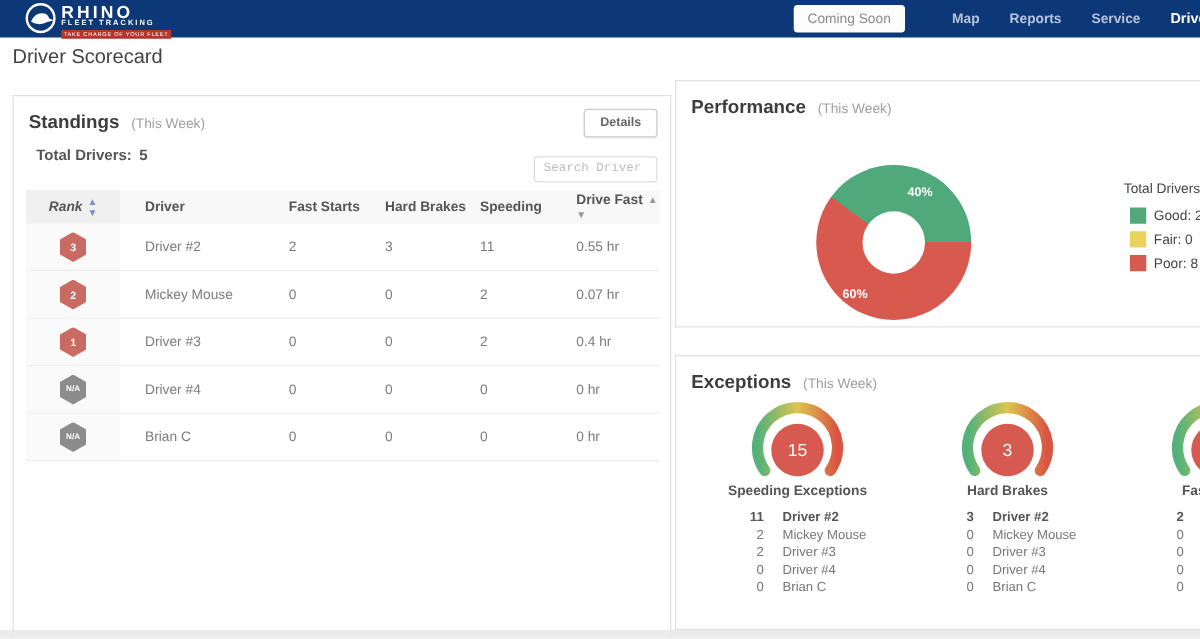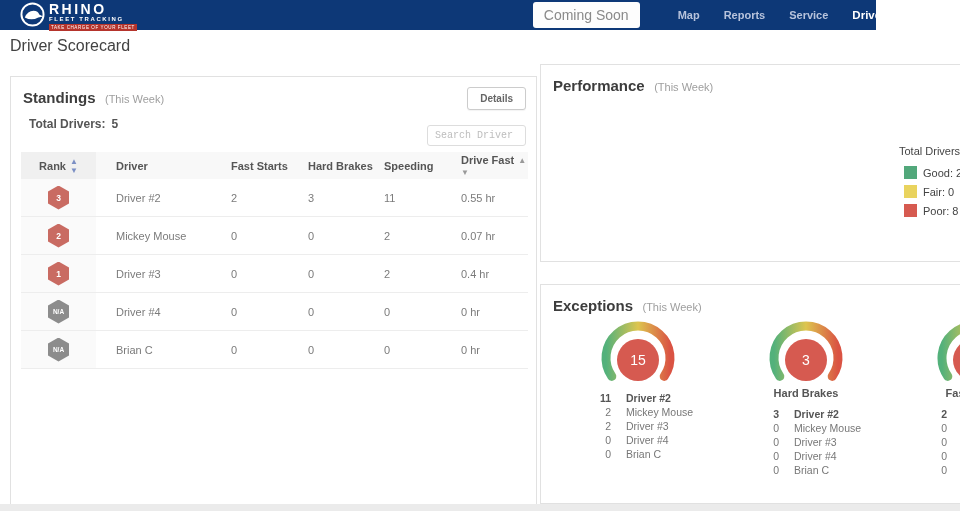--- a/index.html
+++ b/index.html
@@ -1,28 +1,28 @@
 <!DOCTYPE html>
 <html><head>
 <meta charset="utf-8">
 <style>
   * { margin:0; padding:0; box-sizing:border-box; }
   html,body { width:960px; height:511px; overflow:hidden; background:#fff;
               font-family:"Liberation Sans", sans-serif; position:relative; }
 
   
-  .navbar { position:absolute; top:0; left:0; width:876px; height:30px; background:#0d3877; z-index:5; }
+  .navbar { position:absolute; top:0; left:0; width:960px; height:30px; background:#0d3877; z-index:5; }
   .logo { position:absolute; left:20px; top:2px; display:flex; align-items:flex-start; }
   .logo-emblem { width:25px; height:25px; margin-right:4px; }
   .logo-textblock { display:flex; flex-direction:column; }
   .logo-brand { color:#fff; font-weight:bold; font-size:14px; letter-spacing:2.5px; line-height:14px; }
   .logo-sub { color:#fff; font-weight:bold; font-size:6px; letter-spacing:1.6px; line-height:7px; }
   .logo-tagline { color:#fff; font-size:4.5px; letter-spacing:0.6px; background:#b5342c; padding:1px 2px; line-height:5px; margin-top:1px; width:fit-content; }
   .nav-right { position:absolute; right:-16px; top:0; height:30px; display:flex; align-items:center; gap:24px; }
-  .coming-soon { background:#fdfdfd; color:#8a8a8a; border:none; border-radius:3px; font-size:14px;
+  .coming-soon { background:#fdfdfd; color:#8a8a8a; border:none; border-radius:3px; font-size:11px;
                  padding:5px 11px; font-family:inherit; cursor:pointer; margin-right:14px; }
   .nav-link { color:#b7c3dc; font-size:11px; font-weight:bold; text-decoration:none; }
   .nav-link.active { color:#ffffff; font-size:11.5px; }
 
   
   .page-title { position:absolute; top:37px; left:10px; font-size:16px; color:#424242; }
 
   
   .panel { position:absolute; background:#fff; border:1px solid #e1e1e1; }
   #standings-panel   { left:10px;  top:76px;  width:527px; height:440px; }
@@ -39,21 +39,21 @@
   .total-drivers { margin:10px 0 0 18px; font-size:12px; font-weight:bold; color:#555; }
   .total-drivers .val { margin-left:6px; }
   .search-wrap { position:absolute; right:10px; top:47px; }
   .search-input { width:99px; height:21px; border:1px solid #ddd; border-radius:3px; font-size:10px;
                   padding:0 7px; color:#555; font-family:Liberation Mono, monospace; }
   .search-input::placeholder { color:#bdbdbd; }
 
   .standings-table { position:absolute; left:10px; top:75px; width:507px; font-size:11px; }
   .trow { display:grid; grid-template-columns:75px 125px 77px 76px 77px auto; align-items:center; }
   .thead { height:27px; background:#f8f8f8; color:#555; font-weight:bold; }
-  .thead .cell-rank { background:#f0f0f0; }
+  .thead .cell-rank { background:#f0f0f0;font-style:italic; }
   .tbody-row { height:38px; border-bottom:1px solid #ededed; color:#7b7b7b; }
   .cell-rank { height:100%; display:flex; align-items:center; justify-content:center; }
   .tbody-row .cell-rank { background:#fafafa; }
   .cell-driver { padding-left:20px; }
   .cell-num { padding-left:10px; }
   .sort-icon { font-size:8px; color:#999; margin-left:4px; vertical-align:1px; }
   .sort-icon.blue { color:#7b8fc4; }
   .badge { width:21px; height:24px; clip-path:polygon(50% 0,100% 25%,100% 75%,50% 100%,0 75%,0 25%);
            display:flex; align-items:center; justify-content:center; color:#fff; font-weight:bold; font-size:8.5px; }
 
@@ -184,20 +184,25 @@
       <div class="cell-num">0</div>
       <div class="cell-num">0 hr</div>
     </div>
   </div>
 </div>
 
 <div class="panel" id="performance-panel">
   <div class="panel-title-row">
     <span class="panel-title">Performance</span>
     <span class="panel-period">(This Week)</span>
+  </div>
+  <div class="donut" style="background: conic-gradient(from 306deg, rgb(79, 169, 122) 0deg, rgb(79, 169, 122) 144deg, rgb(216, 90, 79) 144deg, rgb(216, 90, 79) 360deg);">
+    <div class="donut-hole"></div>
+    <div class="donut-label" style="left:83px; top:22px;">40%</div>
+    <div class="donut-label" style="left:31px; top:104px;">60%</div>
   </div>
   <div class="legend">
     <div class="legend-total">Total Drivers: 5</div>
     <div class="legend-item">
       <span class="legend-swatch" style="background: rgb(82, 168, 123);"></span>
       <span class="legend-label">Good: 2</span>
     </div>
     <div class="legend-item">
       <span class="legend-swatch" style="background: rgb(233, 211, 94);"></span>
       <span class="legend-label">Fair: 0</span>
@@ -223,20 +228,21 @@
             <linearGradient id="gg" x1="0" y1="0" x2="1" y2="0">
               <stop offset="0" stop-color="#53b17b"></stop>
                 <stop offset="0.5" stop-color="#ddc54f"></stop>
                 <stop offset="1" stop-color="#da5343"></stop>
             </linearGradient>
           </defs>
           <path d="M 18.8 57.4 A 32 32 0 1 1 71.2 57.4" fill="none" stroke="url(#gg)" stroke-width="9" stroke-linecap="round"></path>
         </svg>
         <div class="gauge-value">15</div>
       </div>
+      <div class="gauge-label">Speeding Exceptions</div>
       <div class="gauge-list">
         <div class="gl-val gl-bold">11</div>
           <div class="gl-name gl-bold">Driver #2</div>
         <div class="gl-val">2</div>
           <div class="gl-name">Mickey Mouse</div>
         <div class="gl-val">2</div>
           <div class="gl-name">Driver #3</div>
         <div class="gl-val">0</div>
           <div class="gl-name">Driver #4</div>
         <div class="gl-val">0</div>

